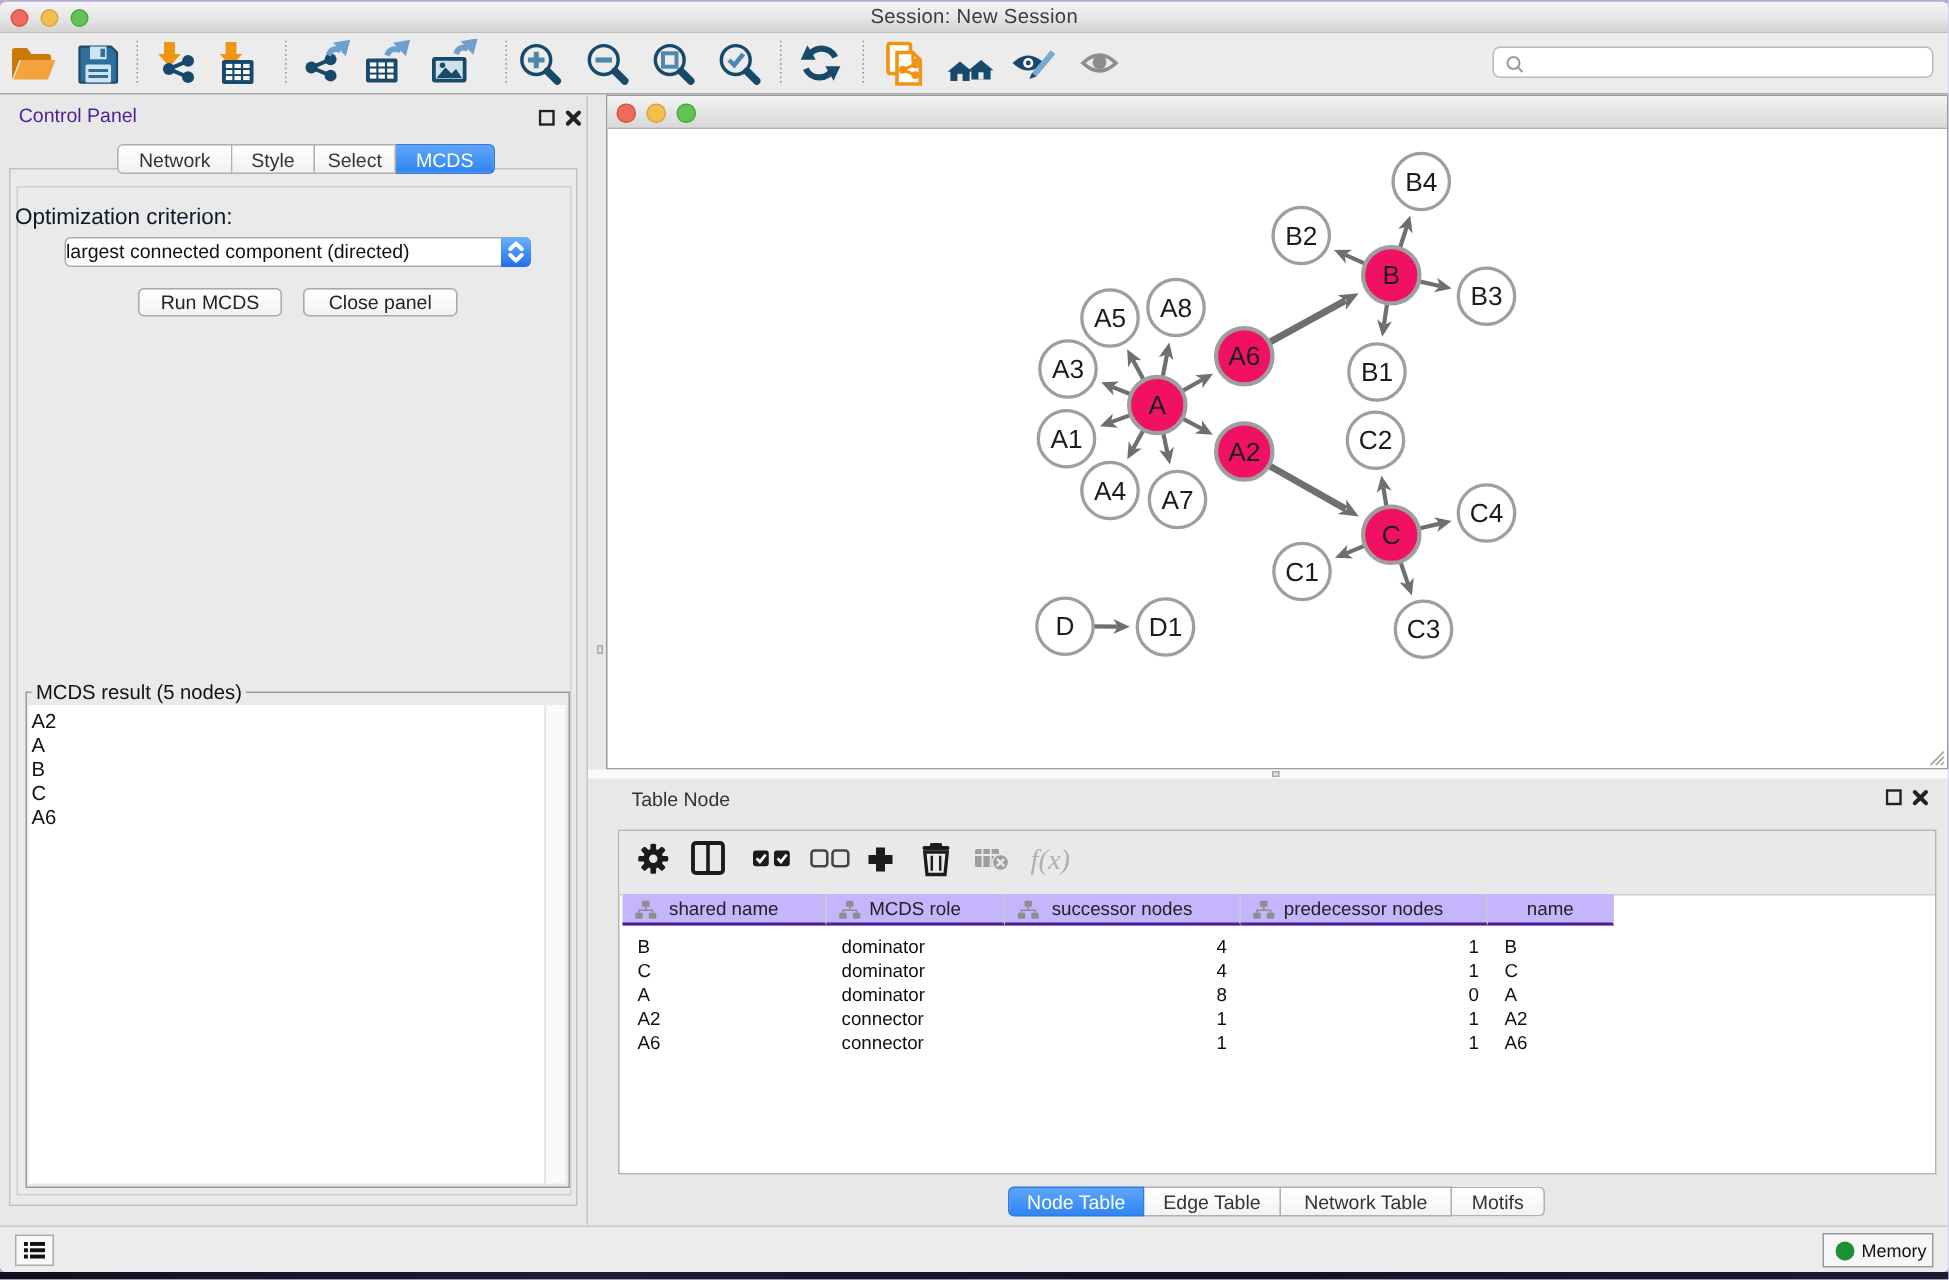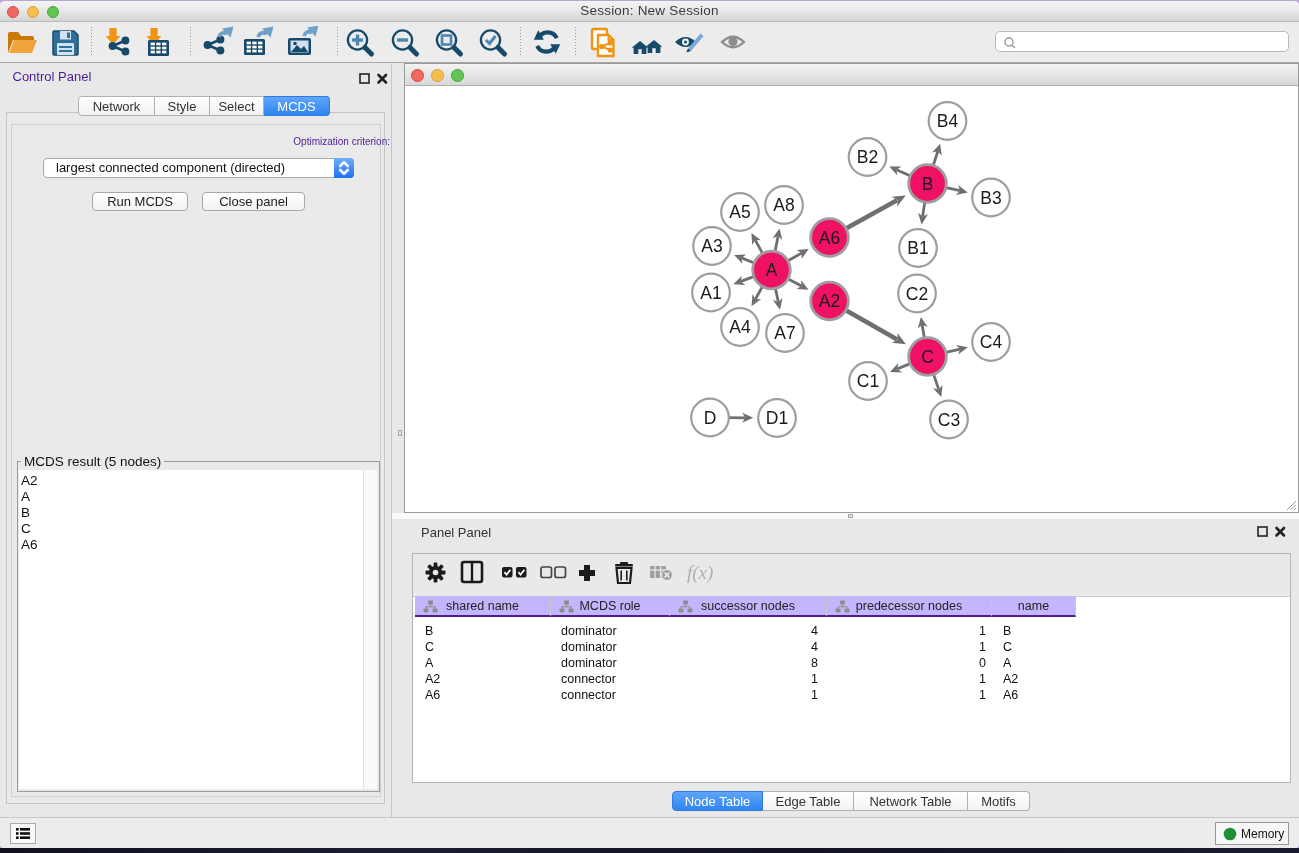--- a/index.html
+++ b/index.html
@@ -14,22 +14,22 @@
 #toolbar { position:absolute; left:0; top:22px; width:100%; height:41px; background:#ececec; border-bottom:1px solid #a8a8a8; }
 .vsep { position:absolute; top:5px; height:30px; width:1px; background-image:linear-gradient(#989898 34%, transparent 34%); background-size:1px 3px; }
 #search { position:absolute; left:995px; top:9px; width:294px; height:21px; background:#fff; border:1px solid #b9b9b9; border-radius:5px; }
 #cpanel-head { position:absolute; left:12.5px; top:69px; font-size:13px; color:#4c1d95; }
 #cp-tabs { position:absolute; left:78px; top:96px; height:20px; display:flex; font-size:13px; }
 #cp-tabs .tab { border:1px solid #b0b0b0; border-left:none; background:linear-gradient(#ffffff,#f1f1f1); color:#333; display:flex; align-items:center; justify-content:center; }
 #cp-tabs .tab:first-child { border-left:1px solid #b0b0b0; border-radius:4px 0 0 4px;text-align:center; }
 #cp-tabs .tab.sel { background:linear-gradient(#5fa5f8,#2e86f1); color:#fff; border-color:#2e7ae0; border-radius:0 4px 4px 0; }
 #cp-outer { position:absolute; left:6px; top:112px; width:379px; height:692px; border:1px solid #c3c3c3; background:#eaeaea; }
 #cp-inner { position:absolute; left:11px; top:124px; width:370px; height:673px; border:1px solid #d0d0d0; background:#eaeaea; }
-#optlabel { position:absolute; left:10px; top:136px; width:380px; text-align:right; font-size:10px; color:#4c1d95; }
-#combo { position:absolute; left:43px; top:158px; width:311px; height:20px; background:#fff; border:1px solid #aaa; border-radius:4px; font-size:13px; color:#111; line-height:18px; padding-left:12px; }
+#optlabel { position:absolute; left:10px; top:136px; width:380px; text-align:left; font-size:15px; color:#0f172a; }
+#combo { position:absolute; left:43px; top:158px; width:311px; height:20px; background:#fff; border:1px solid #aaa; border-radius:4px; font-size:13px; color:#111; line-height:18px; padding-left:0; }
 #combo .step { position:absolute; right:-1px; top:-1px; width:20px; height:20px; border-radius:0 4px 4px 0; background:linear-gradient(#6cb0f9,#2070f0); }
 .btn { position:absolute; height:19px; background:linear-gradient(#ffffff,#f2f2f2); border:1px solid #a8a8a8; border-radius:4px; font-size:13px; color:#222; text-align:center; line-height:17px; }
 #fieldset { position:absolute; left:17px; top:461px; width:363px; height:331px; border:1px solid #9a9a9a; }
 #legend { position:absolute; left:21px; top:454px; background:#eaeaea; font-size:13.5px; color:#111; padding:0 3px; }
 #mlist { position:absolute; left:19px; top:470px; width:344px; height:319px; background:#fff; font-size:13.5px; color:#111; line-height:16px; padding:3px 0 0 2px; }
 #mscroll { position:absolute; left:363px; top:470px; width:14px; height:319px; background:#fafafa; border-left:1px solid #e0e0e0; }
 #cp-border { position:absolute; left:391px; top:64px; width:1px; height:753px; background:#c6c6c6; }
 #netwin { position:absolute; left:404px; top:63px; width:895px; height:450px; border:1px solid #9a9a9a; background:#fff; }
 #nettitle { position:absolute; left:0; top:0; width:100%; height:22px; background:linear-gradient(180deg,#f3f3f3,#d8d8d8); border-bottom:1px solid #aeaeae; }
 #nettitle .tl { position:absolute; top:5px; width:12.5px; height:12.5px; border-radius:50%; }
@@ -311,21 +311,21 @@
       <text x="586.0" y="256.0" font-size="17.5" fill="#1b1b1b" text-anchor="middle" dominant-baseline="central" font-family="Liberation Sans, sans-serif">C4</text>
 <circle cx="305.0" cy="331.5" r="18.8" fill="#ffffff" stroke="#9e9e9e" stroke-width="2.2"></circle>
       <text x="305.0" y="331.5" font-size="17.5" fill="#1b1b1b" text-anchor="middle" dominant-baseline="central" font-family="Liberation Sans, sans-serif">D</text>
 <circle cx="372.0" cy="332.0" r="18.8" fill="#ffffff" stroke="#9e9e9e" stroke-width="2.2"></circle>
       <text x="372.0" y="332.0" font-size="17.5" fill="#1b1b1b" text-anchor="middle" dominant-baseline="central" font-family="Liberation Sans, sans-serif">D1</text>
 </svg>
  <div class="abs" style="left:398px;top:430px;width:4px;height:6px;background:#e4e4e4;border:1px solid #a8a8a8;"></div>
  <div class="abs" style="left:392px;top:513px;width:907px;height:6px;background:#fafafa;"></div>
  <div class="abs" style="left:848px;top:513.5px;width:5px;height:4px;background:#e4e4e4;border:1px solid #a8a8a8;"></div>
 
- <div id="tp-head">Panel Panel</div>
+ <div id="tp-head">Table Node</div>
  <svg class="abs winbtns" style="left:1257px;top:526px" width="30" height="12" viewBox="0 0 30 12">
    <rect x="1" y="1" width="9" height="9" fill="none" stroke="#222" stroke-width="1.6"></rect>
    <path d="M19.5 2 L27 9.5 M27 2 L19.5 9.5" stroke="#222" stroke-width="2.6" stroke-linecap="round"></path>
  </svg>
  <div id="tablebox">
       <div id="tptoolbar"></div>
     </div>
  <svg style="position:absolute;left:412px;top:553px" width="320" height="42" viewBox="0 0 320 42">
 <g transform="translate(23.5,19.5)">
         <rect x="-1.9" y="-10" width="3.8" height="5" rx="1" fill="#1b1b1b" transform="rotate(0 0 0)"></rect>

